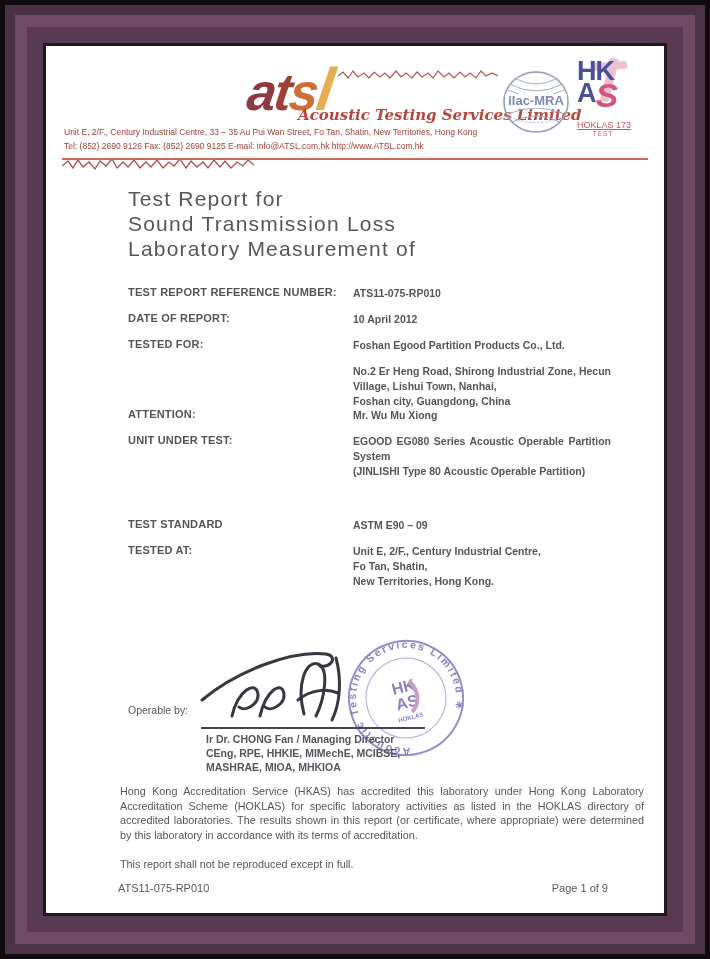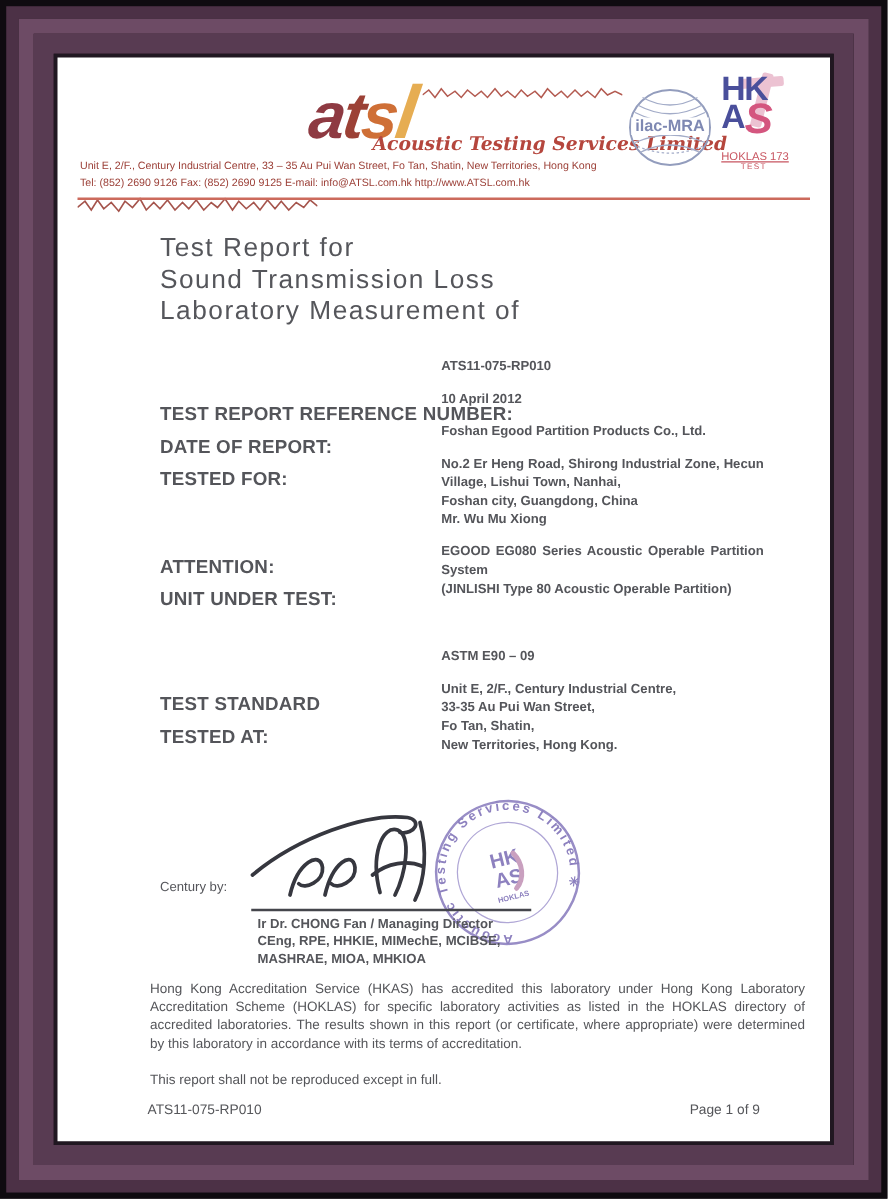--- a/index.html
+++ b/index.html
@@ -41,21 +41,21 @@
   .hkas-s { font-style:italic; font-weight:bold; font-size:34px; color:#d4567f; line-height:26px; }
   .hkas-j { position:absolute; left:28px; top:-2px; width:9px; height:44px; background:#ecc2d2;
             transform:rotate(14deg); border-radius:2px; }
   .hkas-jbar { position:absolute; left:14px; top:2px; width:36px; height:8px; background:#ecc2d2;
             transform:rotate(-4deg); border-radius:2px; }
   .hoklas { font-weight:normal; font-size:9px; color:#c85560; text-decoration:underline; letter-spacing:0; }
   .hoklas-sub { font-size:6.5px; color:#c85560; letter-spacing:1px; text-align:center; }
 
   
   .title { font-size:21px; font-weight:normal; letter-spacing:1.2px; line-height:25px; color:#55565b; }
-  .lbl { font-weight:bold; font-size:15px; letter-spacing:0.2px; color:#54555a; white-space:nowrap;margin-top:37px; }
+  .lbl { font-weight:bold; font-size:11px; letter-spacing:0.2px; color:#54555a; white-space:nowrap; }
   .val { font-weight:bold; font-size:10.5px; color:#54555a; width:258px; line-height:15px; }
   .pjust div { text-align:justify; }
 
   
   .plain { font-size:10.5px; color:#54555a; }
   .sig-line { height:2px; background:#45464c; }
   .sig-name { font-size:10.5px; font-weight:bold; color:#54555a; line-height:14px; }
 
   
   .foot-par { font-size:10.8px; line-height:14.5px; color:#55565a; text-align:justify; width:524px; }
@@ -145,21 +145,20 @@
                 <div>EGOOD EG080 Series Acoustic Operable Partition System</div>
                 <div>(JINLISHI Type 80 Acoustic Operable Partition)</div>
               </div>
 
       <div class="abs lbl" style="left:82px; top:472px;">TEST STANDARD</div>
       <div class="abs val" style="left:307px; top:472px;">ASTM E90 – 09</div>
 
       <div class="abs lbl" style="left:82px; top:498px;">TESTED AT:</div>
       <div class="abs val" style="left:307px; top:498px;">
                 <div>Unit E, 2/F., Century Industrial Centre,</div>
-                <div>33-35 Au Pui Wan Street,</div>
                 <div>Fo Tan, Shatin,</div>
                 <div>New Territories, Hong Kong.</div>
               </div>
 
       <svg class="abs" style="left:152px; top:596px;" width="170" height="88" viewBox="0 0 170 88">
         <g fill="none" stroke="#36373f" stroke-width="3" stroke-linecap="round">
           <path d="M4,58 C40,28 95,8 128,12 C140,14 134,26 122,24"></path>
           <path d="M34,74 C40,48 58,38 60,52 C61,63 46,70 41,65"></path>
           <path d="M62,74 C68,48 84,38 86,52 C87,63 72,70 67,65"></path>
           <path d="M106,72 C98,42 108,18 120,22 C132,27 126,58 118,74"></path>
@@ -176,21 +175,21 @@
         <circle cx="62" cy="62" r="40" fill="none" stroke="#b0a7d6" stroke-width="1"></circle>
         <text font-size="10.5" font-weight="bold" fill="#8d81bf" letter-spacing="2" font-family="Liberation Sans, sans-serif">
           <textPath href="#stampArc" startOffset="8">Acoustic  Testing  Services  Limited  ✳</textPath>
         </text>
         <text x="62" y="56" text-anchor="middle" font-size="16" font-weight="bold" fill="#8d81bf" font-family="Liberation Sans, sans-serif">HK</text>
         <text x="62" y="72" text-anchor="middle" font-size="16" font-weight="bold" fill="#8d81bf" font-family="Liberation Sans, sans-serif">AS</text>
         <path d="M70,48 C76,58 74,70 66,76" fill="none" stroke="#c9a0bf" stroke-width="4" stroke-linecap="round"></path>
         <text x="62" y="84" text-anchor="middle" font-size="6" font-weight="bold" fill="#8d81bf" font-family="Liberation Sans, sans-serif">HOKLAS</text>
       </svg>
 
-      <div class="abs plain" style="left:82px; top:658px;">Century by:</div>
+      <div class="abs plain" style="left:82px; top:658px;">Operable by:</div>
       <div class="abs sig-line" style="left:155px; top:681px; width:224px;"></div>
       <div class="abs sig-name" style="left:160px; top:686px;">Ir Dr. CHONG Fan / Managing Director</div>
       <div class="abs sig-name" style="left:160px; top:700px;">
                 <div>CEng, RPE, HHKIE, MIMechE, MCIBSE,</div>
                 <div>MASHRAE, MIOA, MHKIOA</div>
               </div>
 
       <div class="abs foot-par" style="left:74px; top:738px;">Hong Kong Accreditation Service (HKAS) has accredited this laboratory under Hong Kong Laboratory Accreditation Scheme (HOKLAS) for specific laboratory activities as listed in the HOKLAS directory of accredited laboratories. The results shown in this report (or certificate, where appropriate) were determined by this laboratory in accordance with its terms of accreditation.</div>
 
       <div class="abs foot-note" style="left:74px; top:812px;">This report shall not be reproduced except in full.</div>

